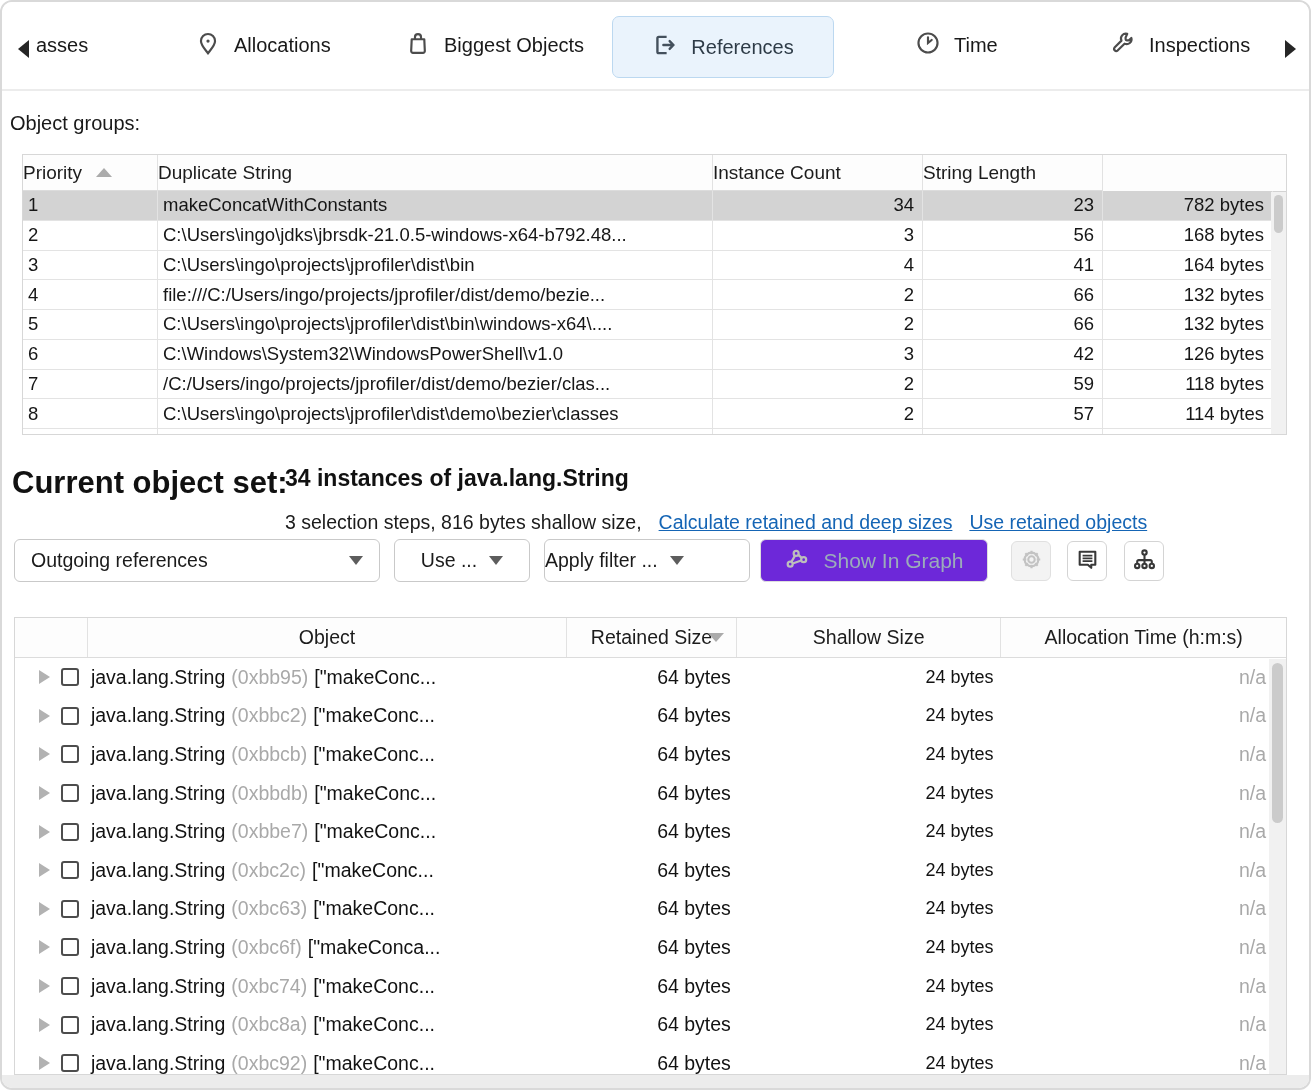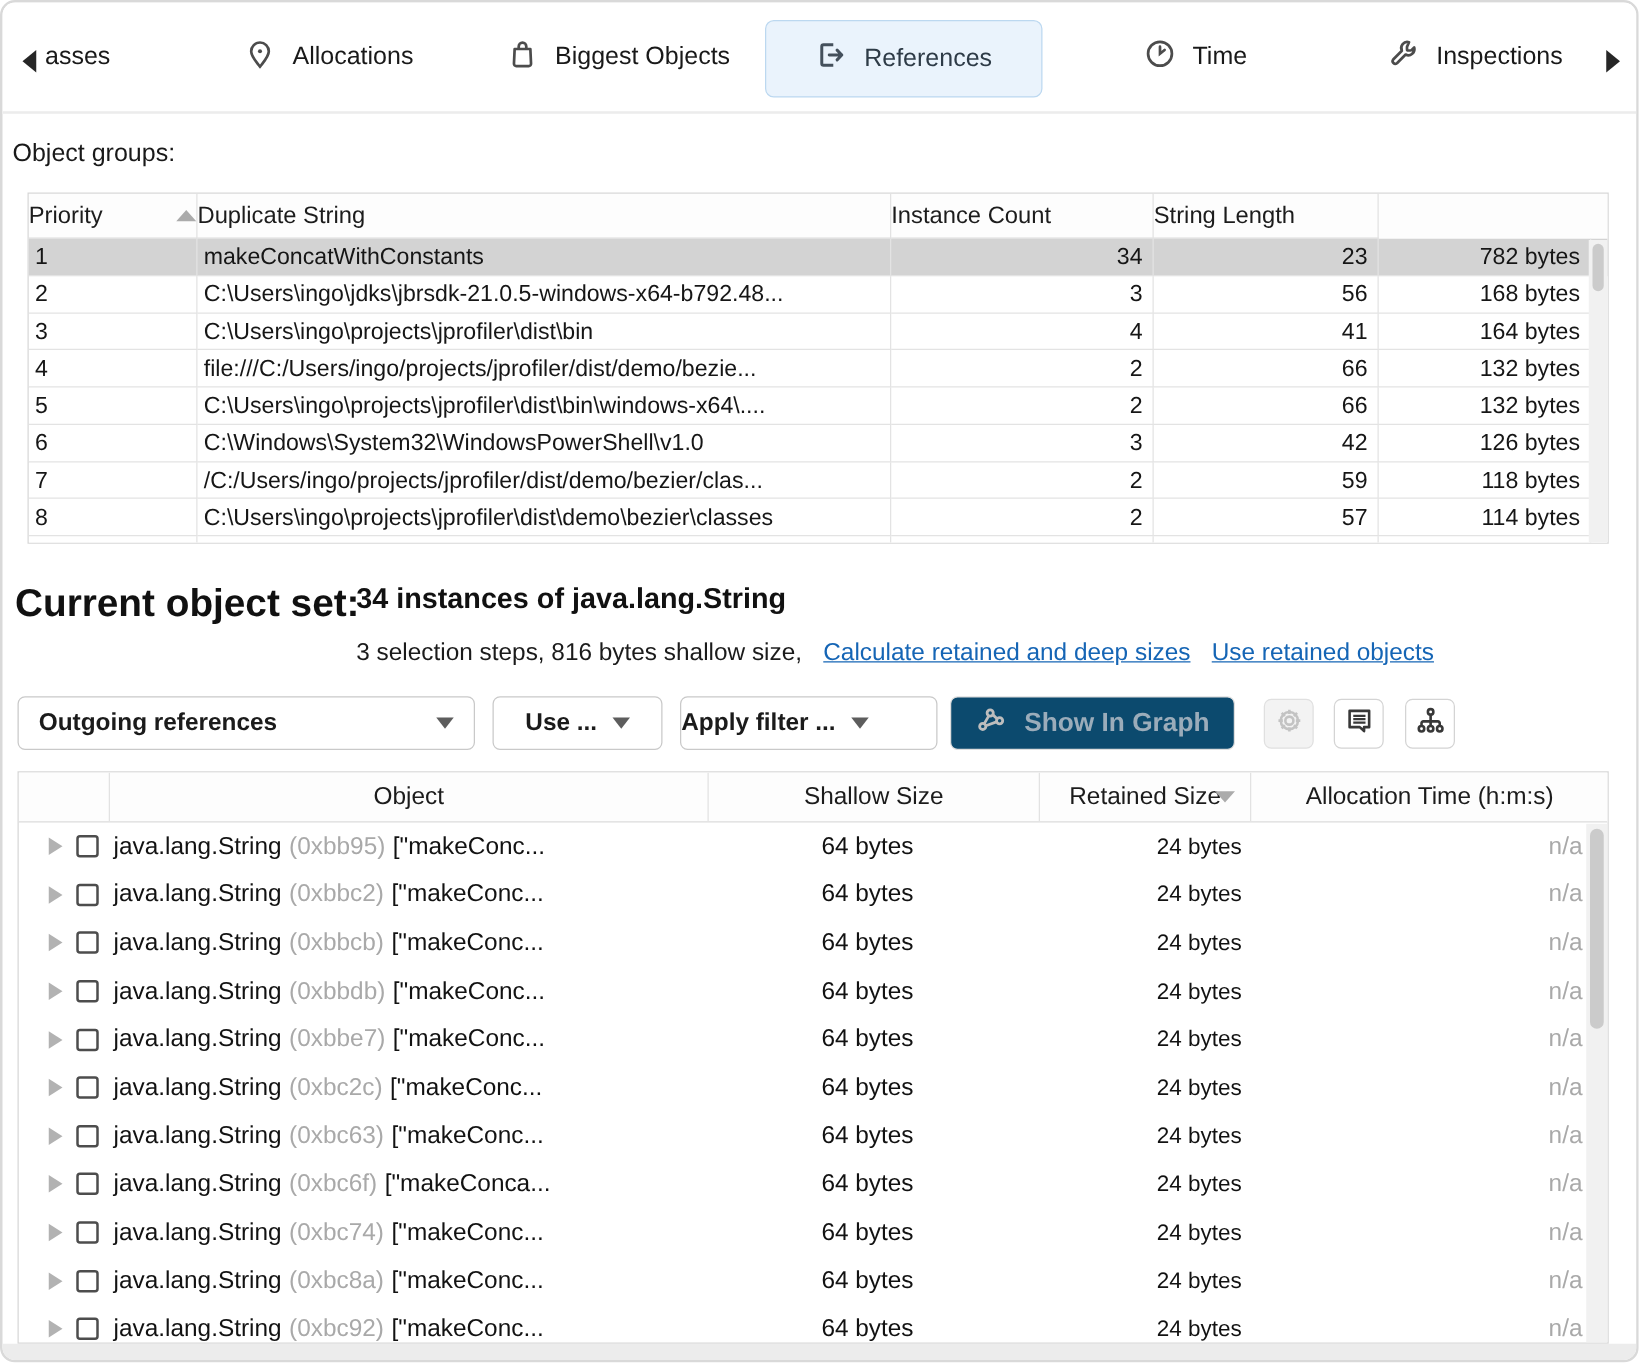--- a/index.html
+++ b/index.html
@@ -21,21 +21,21 @@
   .tab-selected svg { width:26px; height:26px; }
   .chev { position:absolute; top:38px; width:0; height:0; cursor:pointer; }
   .chev-left  { left:16px; border-top:9px solid transparent; border-bottom:9px solid transparent; border-right:11px solid #262626; }
   .chev-right { left:1283px; border-top:9px solid transparent; border-bottom:9px solid transparent; border-left:11px solid #262626; }
 
   
   .og-label { position:absolute; left:8px; top:110px; font-size:20px; color:#191919; }
   .og-table { position:absolute; left:20px; top:152px; width:1265px; height:281px;
               border:1px solid #d7d7d7; overflow:hidden; background:#fff; }
   .og-header { display:flex; height:36px; background:#fdfdfd; }
-  .og-hcell { position:relative; display:flex; align-items:center; justify-content:space-between;
+  .og-hcell { position:relative; display:flex; align-items:center; justify-content:flex-start;
               font-size:19px; color:#1c1c1c; border-right:1px solid #e2e2e2; border-bottom:1px solid #dcdcdc; cursor:pointer; }
   .og-row { display:flex; height:29.75px; background:#fff; cursor:pointer; }
   .og-row.selected { background:#d3d3d3; }
   .og-cell { display:flex; align-items:center; font-size:18.5px; color:#161616;
              border-right:1px solid #e3e3e3; border-bottom:1px solid #e3e3e3;
              padding:0 5px; white-space:nowrap; overflow:hidden; }
   .c-pri { width:135px; }
   .c-str { width:555px; }
   .c-cnt { width:210px; }
   .c-len { width:180px; }
@@ -49,31 +49,31 @@
   .og-thumb  { position:absolute; left:3px; top:3px; width:9px; height:38px; background:#cbcbcb; border-radius:5px; }
 
   
   .cos-line1 { position:absolute; left:10px; top:463px; font-size:31px; font-weight:bold; color:#111; }
   .cos-title { position:absolute; left:283px; top:463px; font-size:23px; font-weight:bold; color:#111; }
   .cos-line2 { position:absolute; left:283px; top:509px; font-size:19.5px; color:#1b1b1b;
                display:flex; gap:17px; white-space:nowrap; }
   .cos-link { color:#1565b5; text-decoration:underline; cursor:pointer; }
 
   
-  .toolbar { position:absolute; left:0; top:555px; width:100%; height:44px;font-weight:bold; }
+  .toolbar { position:absolute; left:0; top:537px; width:100%; height:44px; }
   .tb-ctl { position:absolute; top:0; height:43px; border:1px solid #c9c9c9; border-radius:6px;
             background:#fff; display:flex; align-items:center; font-size:19.5px; color:#1b1b1b; cursor:pointer; }
   .tb-select { left:12px; width:366px; padding-left:16px; }
   .tb-select .caret { position:absolute; right:16px; }
   .tb-btn-use { left:392px; width:136px; justify-content:center; gap:12px; }
   .tb-btn-filter { left:542px; width:206px; justify-content:flex-start; gap:12px; }
   .caret { width:0; height:0; border-left:7px solid transparent; border-right:7px solid transparent;
            border-top:9px solid #5d5d5d; }
   .tb-btn-graph { left:758px; width:228px; justify-content:center; gap:12px;
-                  background:#0c4a6e; border-color:#dedede; color:#9bacba; font-size:21px; cursor:default; }
+                  background:#6d28d9; border-color:#dedede; color:#9bacba; font-size:21px; cursor:default; }
   .tb-btn-graph svg { width:27px; height:27px; }
   .tb-icon-btn { position:absolute; top:2px; width:40px; height:40px; border:1px solid #d4d4d4; border-radius:6px;
                  background:#fff; display:flex; align-items:center; justify-content:center; cursor:pointer; }
   .tb-icon-btn svg { width:25px; height:25px; }
   .tb-gear { left:1009px; background:#f3f3f3; border-color:#e0e0e0; cursor:default; }
   .tb-comment { left:1065px; }
   .tb-tree { left:1122px; }
 
   
   .ref-table { position:absolute; left:12px; top:615px; width:1273px; height:458px;
@@ -289,25 +289,25 @@
             <circle cx="19" cy="18.2" r="2.1"></circle>
             <path d="M12 7.4 v4.2 M12 11.6 v4.5 M5 16.1 v-2.1 a1.4 1.4 0 0 1 1.4 -1.4 h11.2 a1.4 1.4 0 0 1 1.4 1.4 v2.1"></path>
           </svg></span>
     </div>
   </div>
 
   <div class="ref-table">
     <div class="ref-header">
       <div class="ref-hcell h-gut"></div>
       <div class="ref-hcell h-obj">Object</div>
-      <div class="ref-hcell h-sha">Shallow Size</div>
       <div class="ref-hcell h-ret">
         <span>Retained Size</span>
         <span class="sort-desc"></span>
       </div>
+      <div class="ref-hcell h-sha">Shallow Size</div>
       <div class="ref-hcell h-alo">Allocation Time (h:m:s)</div>
     </div>
     <div>
       <div class="ref-row">
           <div class="ref-gutter">
             <span class="expander"></span>
             <span class="checkbox"></span>
           </div>
           <div class="ref-obj">
             <span class="cls">java.lang.String</span><span class="addr">(0xbb95)</span><span class="val">["makeConc...</span>

